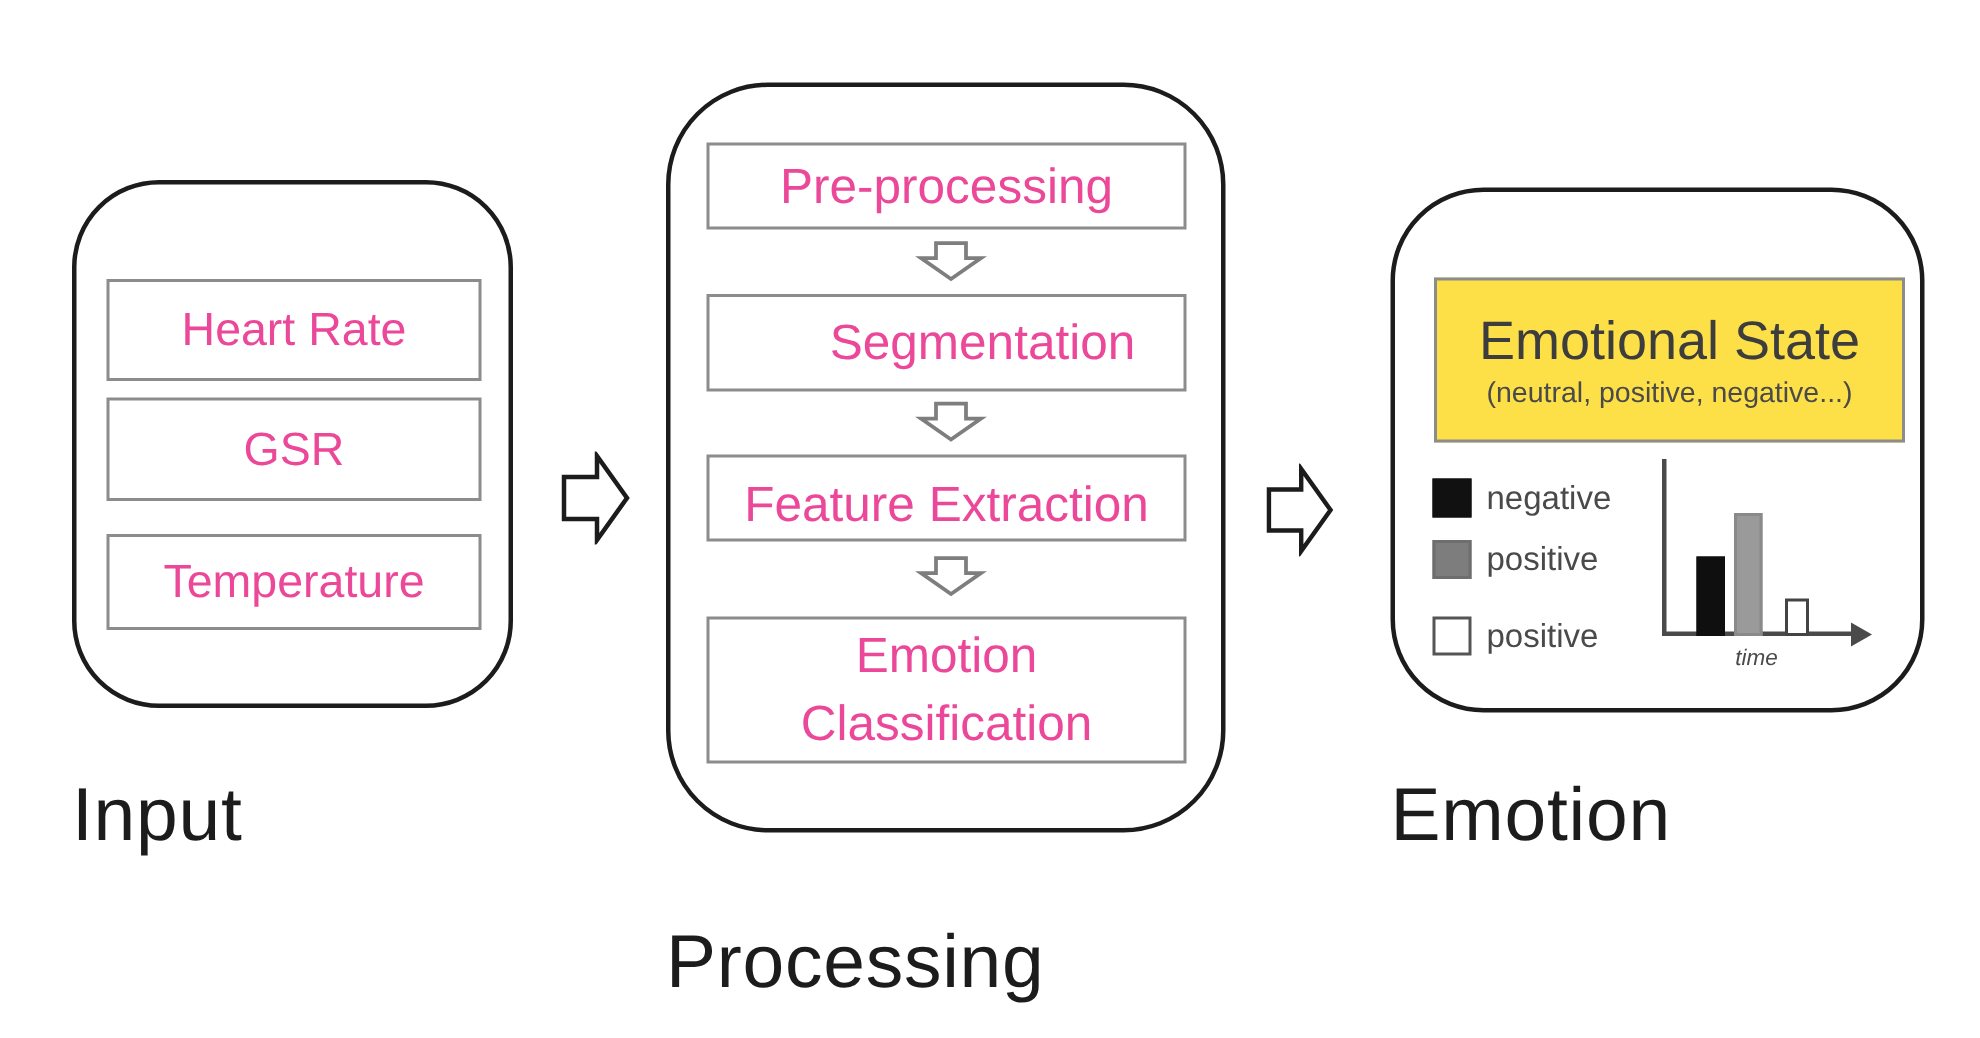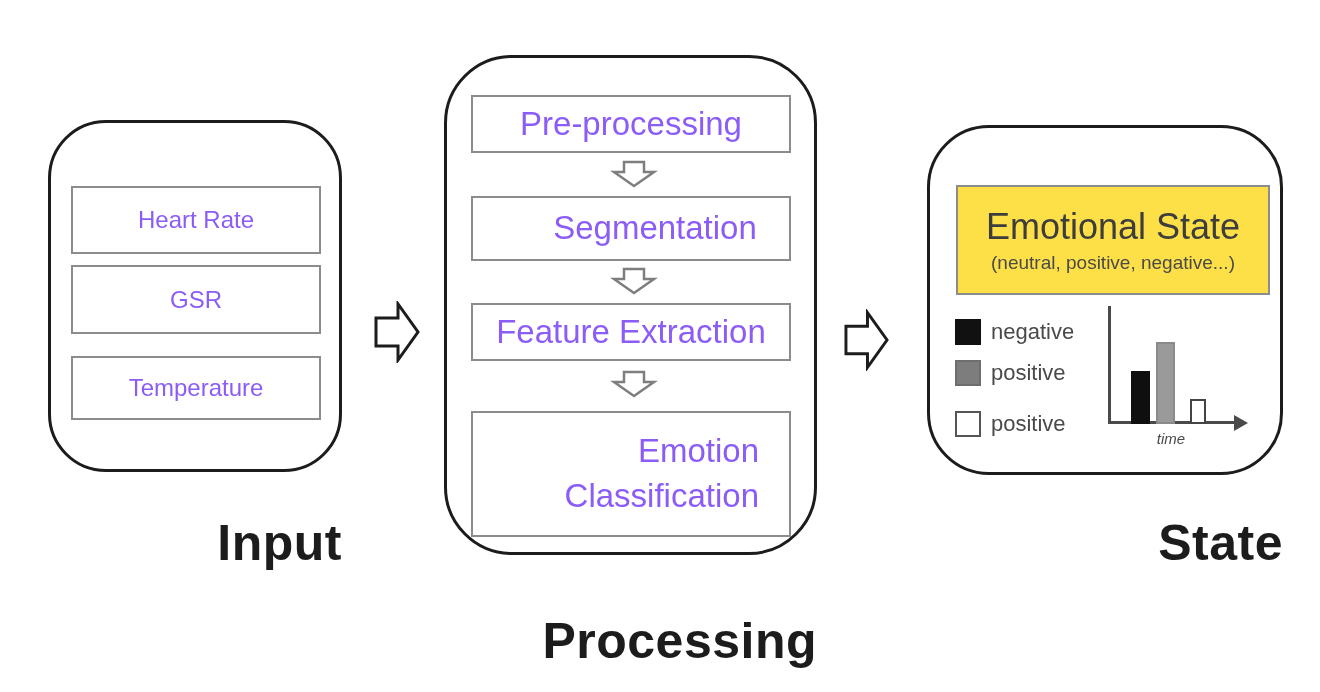--- a/index.html
+++ b/index.html
@@ -26,31 +26,31 @@
   
   .box {
     position: absolute;
     border: 2px solid #8c8c8c;
     box-sizing: border-box;
     background: #ffffff;
     display: flex;
     align-items: center;
     justify-content: center;
     text-align: center;
-    color: #8b5cf6;
+    color: #ec4899;
   }
-  .input-box  { left: 20px; width: 250px; font-size: 24px; }
+  .input-box  { left: 20px; width: 250px; font-size: 31px; }
   .proc-box   { left: 24px; width: 320px; font-size: 33px; line-height: 1.35; }
 
   
   .stage-label {
     position: absolute;
-    text-align: right;
+    text-align: left;
     font-size: 50px;
-    font-weight: 700;
+    font-weight: 400;
     color: #1c1c1c;
     letter-spacing: 0.5px;
   }
 
   
   .state-box {
     position: absolute;
     left: 26px; top: 57px; width: 314px; height: 110px;
     border: 2px solid #8c8c8c;
     box-sizing: border-box;
@@ -117,27 +117,27 @@
     </div>
     <svg class="down-arrow" style="left:158px; top:102px;" width="58" height="28" viewBox="0 0 58 28">
       <polygon points="19,2 39,2 39,12 49,12 29,26 9,12 19,12" fill="#ffffff" stroke="#7e7e7e" stroke-width="2.5"></polygon>
     </svg>
     <div class="box proc-box" style="top:138px; height:65px;padding-left:48px;">
       <span>Segmentation</span>
     </div>
     <svg class="down-arrow" style="left:158px; top:209px;" width="58" height="28" viewBox="0 0 58 28">
       <polygon points="19,2 39,2 39,12 49,12 29,26 9,12 19,12" fill="#ffffff" stroke="#7e7e7e" stroke-width="2.5"></polygon>
     </svg>
-    <div class="box proc-box" style="top:245px; height:58px;">
+    <div class="box proc-box" style="top:245px; height:58px;align-items:flex-end;">
       <span>Feature Extraction</span>
     </div>
     <svg class="down-arrow" style="left:158px; top:312px;" width="58" height="28" viewBox="0 0 58 28">
       <polygon points="19,2 39,2 39,12 49,12 29,26 9,12 19,12" fill="#ffffff" stroke="#7e7e7e" stroke-width="2.5"></polygon>
     </svg>
-    <div class="box proc-box" style="top:353px; height:126px; padding:0 30px;text-align:right;">
+    <div class="box proc-box" style="top:353px; height:98px; padding:0 30px;">
       <span>Emotion Classification</span>
     </div>
   </section>
   <div class="stage-label" style="left:444px; top:612px; width:373px;">Processing</div>
 
   <svg class="flow-arrow" style="left:844px; top:309px;" width="45" height="62" viewBox="0 0 46 62">
     <polygon points="2,17 24,17 24,3 44,31 24,59 24,45 2,45" fill="#ffffff" stroke="#1c1c1c" stroke-width="3"></polygon>
   </svg>
 
   <section class="panel panel-output">
@@ -162,15 +162,15 @@
     <div class="mini-chart">
       <div class="mini-yaxis"></div>
       <div class="mini-xaxis"></div>
       <div class="mini-xarrow"></div>
       <div class="mini-bar" style="left: 23px; width: 19px; height: 53px; background: rgb(15, 15, 15); border: 2px solid rgb(15, 15, 15);"></div>
       <div class="mini-bar" style="left: 48px; width: 19px; height: 82px; background: rgb(154, 154, 154); border: 2px solid rgb(138, 138, 138);"></div>
       <div class="mini-bar" style="left: 82px; width: 16px; height: 25px; background: rgb(255, 255, 255); border: 2px solid rgb(68, 68, 68);"></div>
       <div class="mini-xlabel">time</div>
     </div>
   </section>
-  <div class="stage-label" style="left:927px; top:514px; width:356px;">State</div>
+  <div class="stage-label" style="left:927px; top:514px; width:356px;">Emotion</div>
 
 </div>
 
 </body></html>

